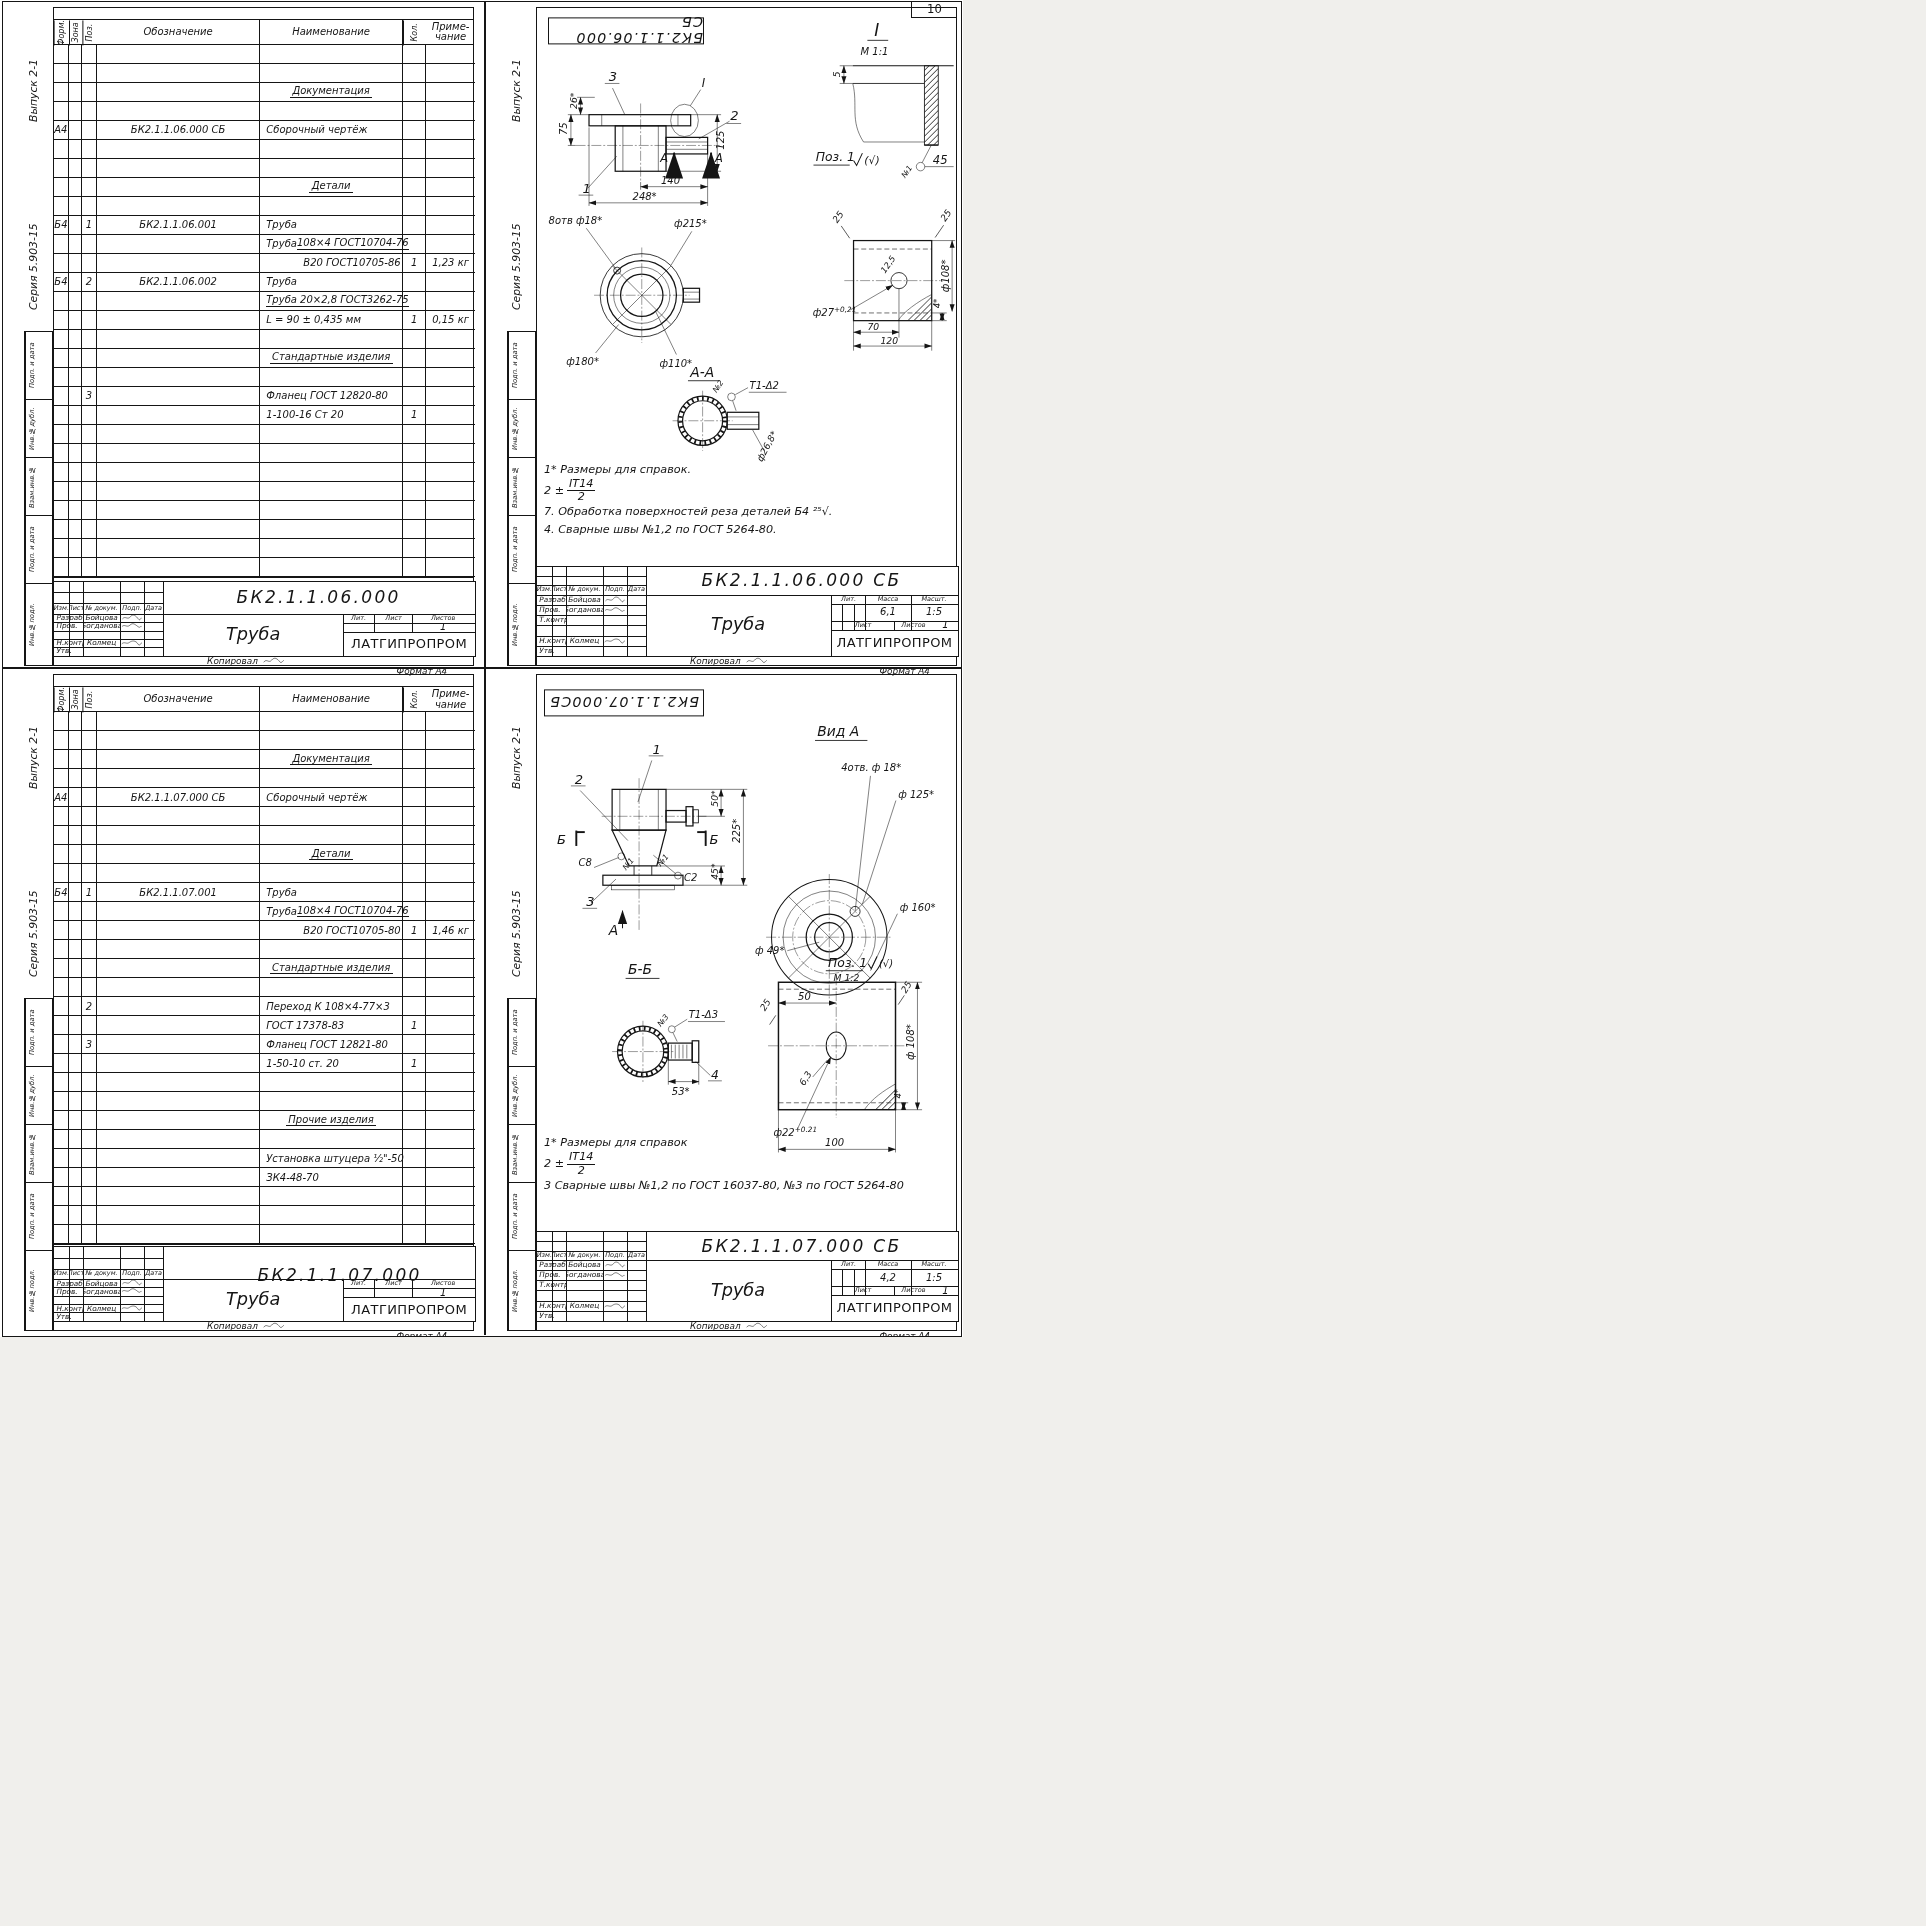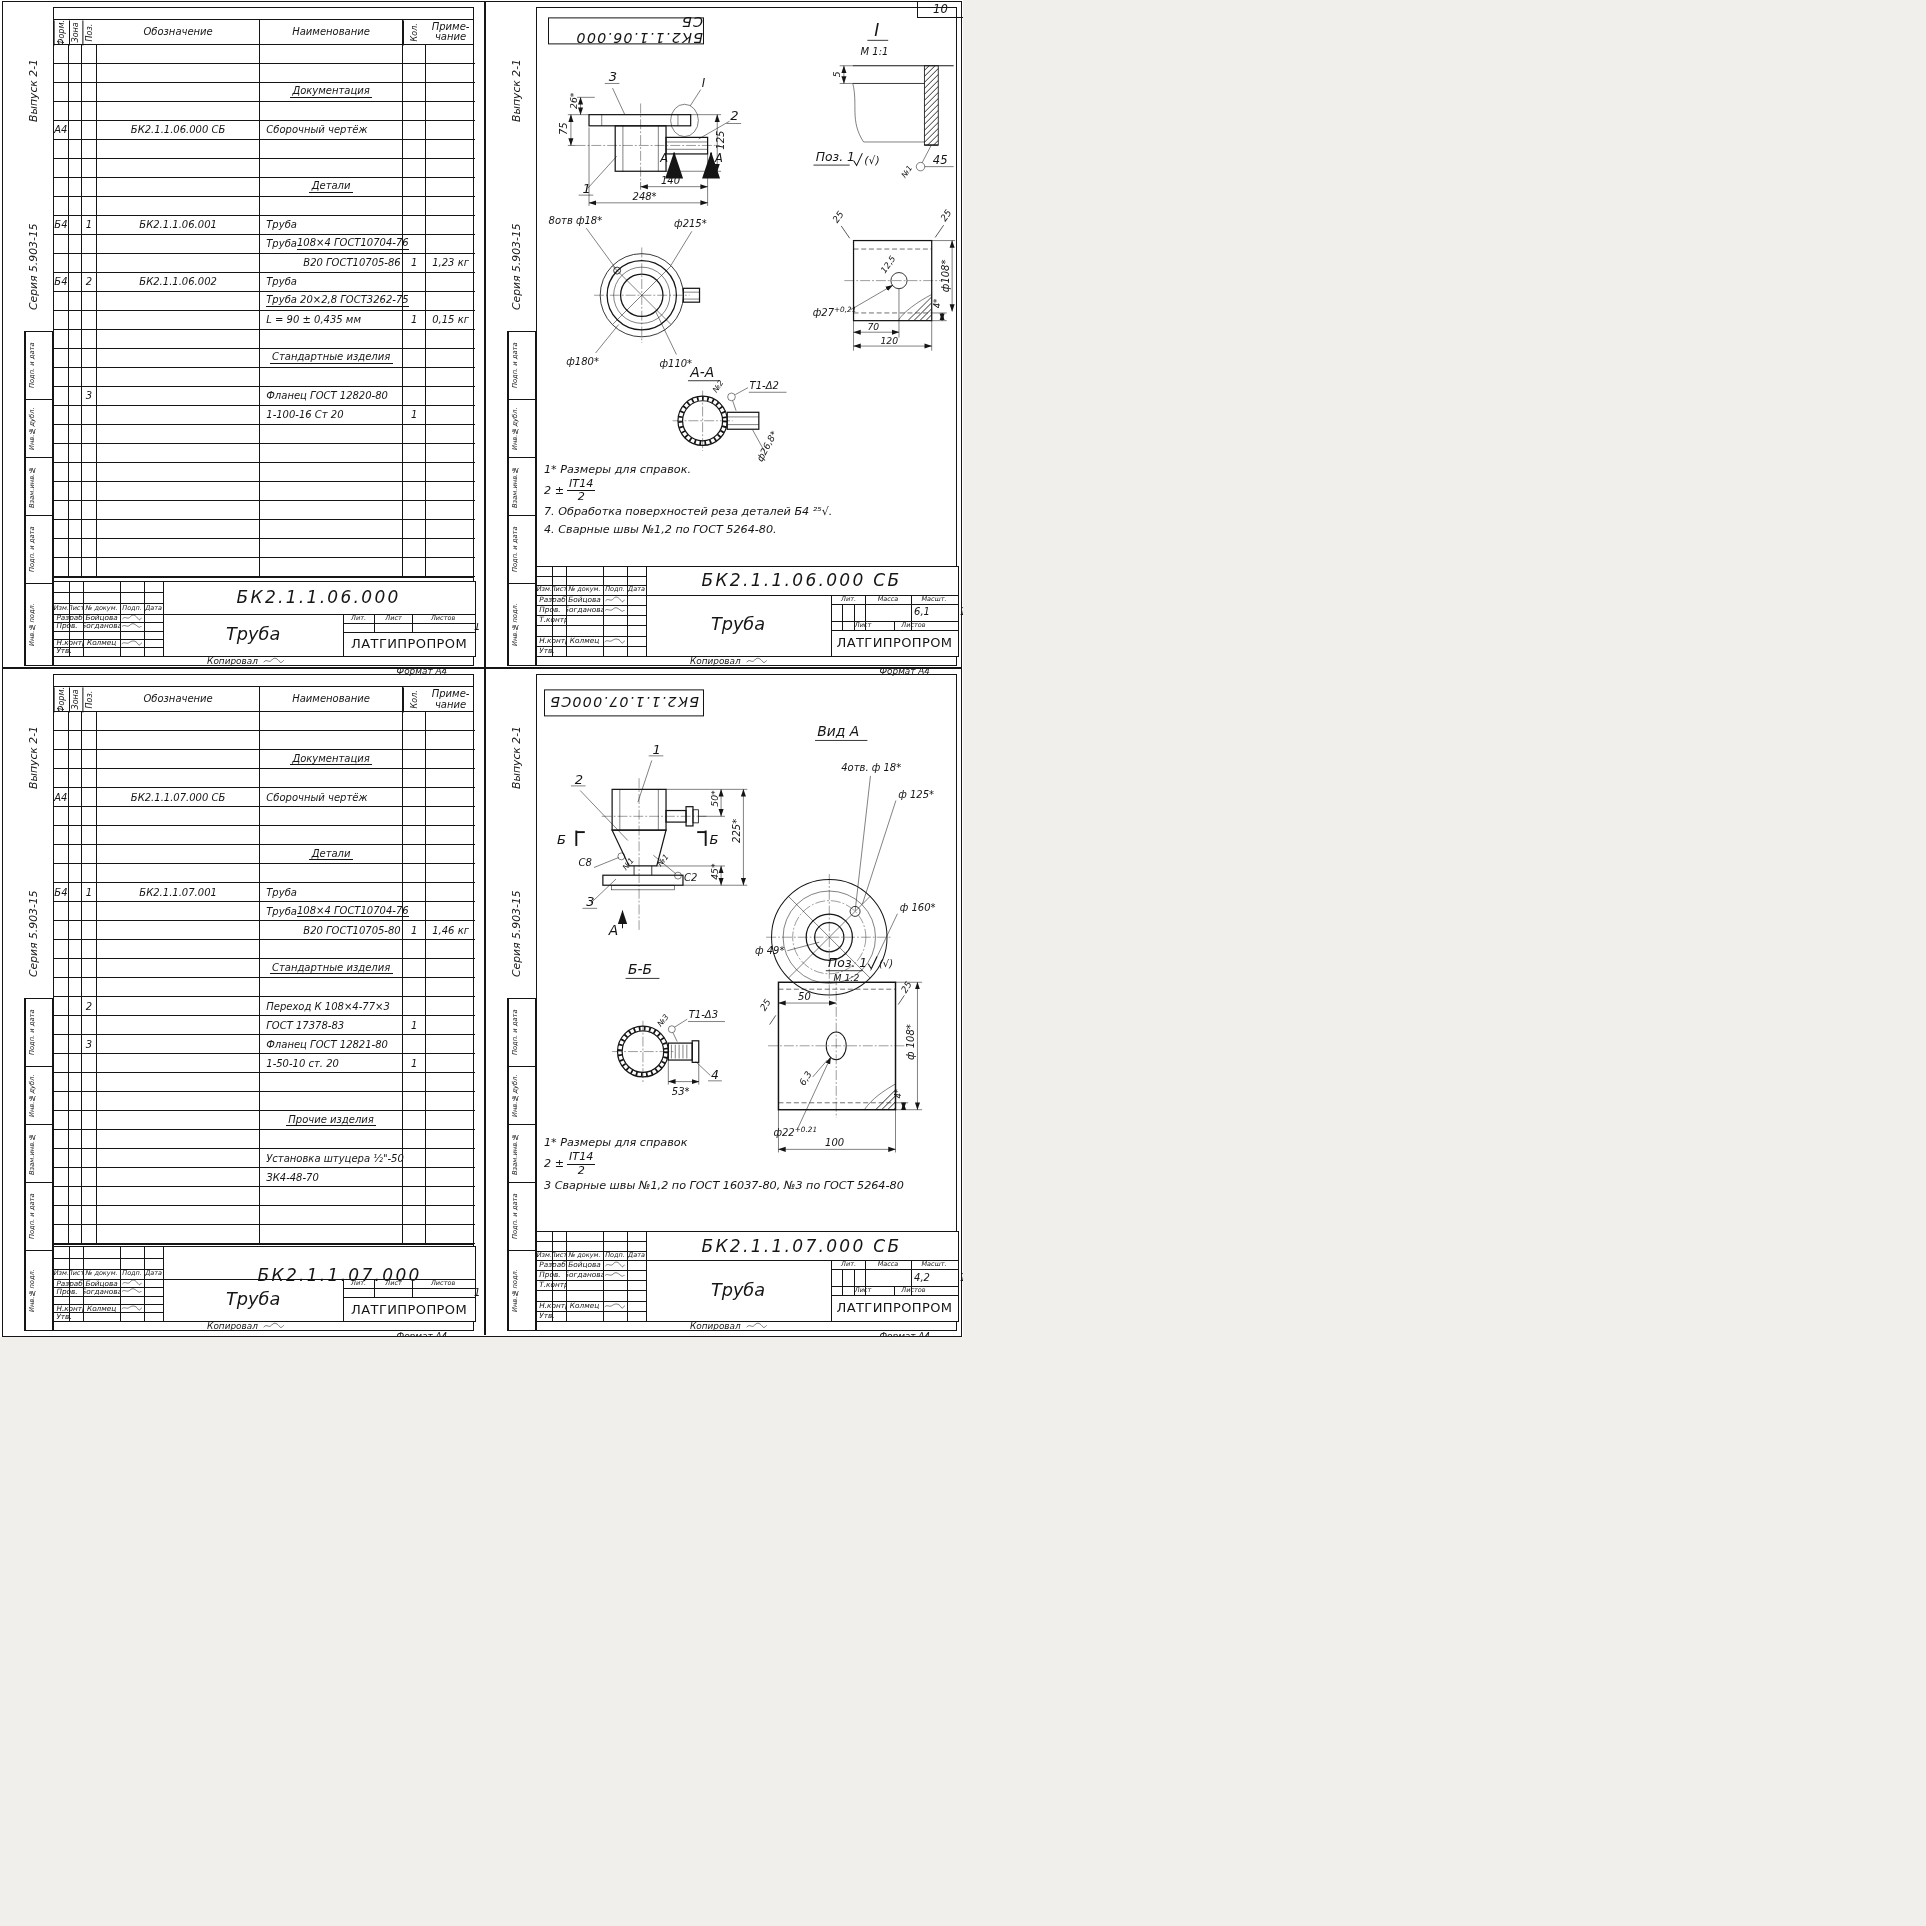--- a/index.html
+++ b/index.html
@@ -2,21 +2,21 @@
 <html style="font-size:6.2px"><head>
 <meta charset="utf-8">
 <style>
   :root{ --ink:#151515; }
   html,body{margin:0;padding:0;background:#f0efec;}
   body{font-family:"DejaVu Sans",sans-serif;color:var(--ink);}
   .sheet{position:relative;width:963px;height:1337px;background:#fff;overflow:hidden;}
   .outer{position:absolute;left:1.5px;top:0.8px;width:958px;height:1334px;border:1px solid var(--ink);}
   .vdiv{position:absolute;left:484px;top:0.8px;width:1.5px;height:1334px;background:var(--ink);}
   .hdiv{position:absolute;left:1.5px;top:667px;width:960px;height:1.5px;background:var(--ink);}
-  .pgnum{position:absolute;right:0;top:1.5px;width:45px;height:15.4px;border-left:1.2px solid var(--ink);border-bottom:1.2px solid var(--ink);display:flex;align-items:center;justify-content:center;font-style:italic;font-size:11.6px;}
+  .pgnum{position:absolute;right:6px;top:1.5px;width:45px;height:15.4px;border-left:1.2px solid var(--ink);border-bottom:1.2px solid var(--ink);display:flex;align-items:center;justify-content:center;font-size:11.6px;}
   .q{position:absolute;}
   .frame{position:absolute;left:50px;top:5.4px;width:421px;border:1.3px solid var(--ink);box-sizing:border-box;}
   .q-t .frame{height:659px;} .q-b .frame{height:657px;}
   
   .mlab{position:absolute;writing-mode:vertical-rl;transform:rotate(180deg);font-style:italic;color:var(--ink);}
   .ml1{left:24px;top:31px;height:89px;font-size:10.8px;}
   .ml2{left:24px;top:181px;height:127px;font-size:10.8px;}
   .strip{position:absolute;left:21px;top:329px;width:29px;display:flex;flex-direction:column;border:1px solid var(--ink);box-sizing:border-box;}
   .q-t .strip{height:335px;} .q-b .strip{height:333px;}
   .stc{display:flex;flex:0 0 auto;border-bottom:0.8px solid var(--ink);box-sizing:border-box;}
@@ -45,21 +45,21 @@
   
   .tb{position:absolute;left:50px;width:421px;border:1.3px solid var(--ink);box-sizing:content-box;background:#fff;}
   .tb i{position:absolute;background:var(--ink);display:block;}
   .tb i.vl{width:0.6px;} .tb i.vl.w2{width:0.9px;} .tb i.vl.w3{width:1.2px;}
   .tb i.hl{height:0.6px;} .tb i.hl.w2{height:1.1px;}
   .tb b{position:absolute;font-weight:normal;font-style:italic;display:flex;align-items:center;justify-content:center;text-align:center;line-height:1;overflow:hidden;}
   .tb b.lft{justify-content:flex-start;padding-left:2.3px;box-sizing:border-box;}
   .tb .doc{font-size:17px;letter-spacing:2.3px;}
   .tb .nm{font-size:17.7px;}
   .tb .org{font-size:13px;letter-spacing:0.4px;font-style:normal;font-family:"DejaVu Sans",sans-serif;}
-  .tb .lab{font-size:6.5px;} .tb .lab2{font-size:7.3px;} .tb .val{font-size:10px;padding-left:34px;}
+  .tb .lab{font-size:6.5px;} .tb .lab2{font-size:7.3px;} .tb .val{font-size:10px;}
   .sigsvg{width:21.6px;height:7.7px;}
   .copy{position:absolute;left:50px;width:421px;height:10px;display:flex;align-items:center;font-style:italic;font-size:8.9px;}
   .copy .c1{margin-left:154px;} .copy .csig{margin-left:5.4px;} .copy .c2{margin-left:auto;margin-right:27px;margin-top:20px;}
   
   .rotstamp{position:absolute;border:1.2px solid var(--ink);transform:rotate(180deg);display:flex;align-items:center;justify-content:center;font-style:italic;font-size:14.3px;letter-spacing:1.2px;background:#fff;}
   .dwg{position:absolute;left:51px;top:6.2px;}
   .notes{position:absolute;font-style:italic;font-size:11.2px;line-height:1.55;}
   .notes .nline{white-space:nowrap;}
   .fr{display:inline-flex;flex-direction:column;text-align:center;vertical-align:middle;margin-left:3.1px;line-height:1.1;}
   .frn{border-bottom:0.8px solid var(--ink);padding:0 1.9px;}

